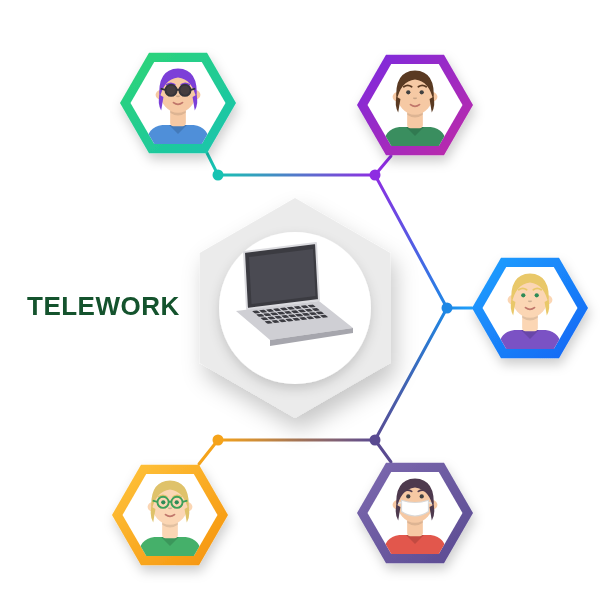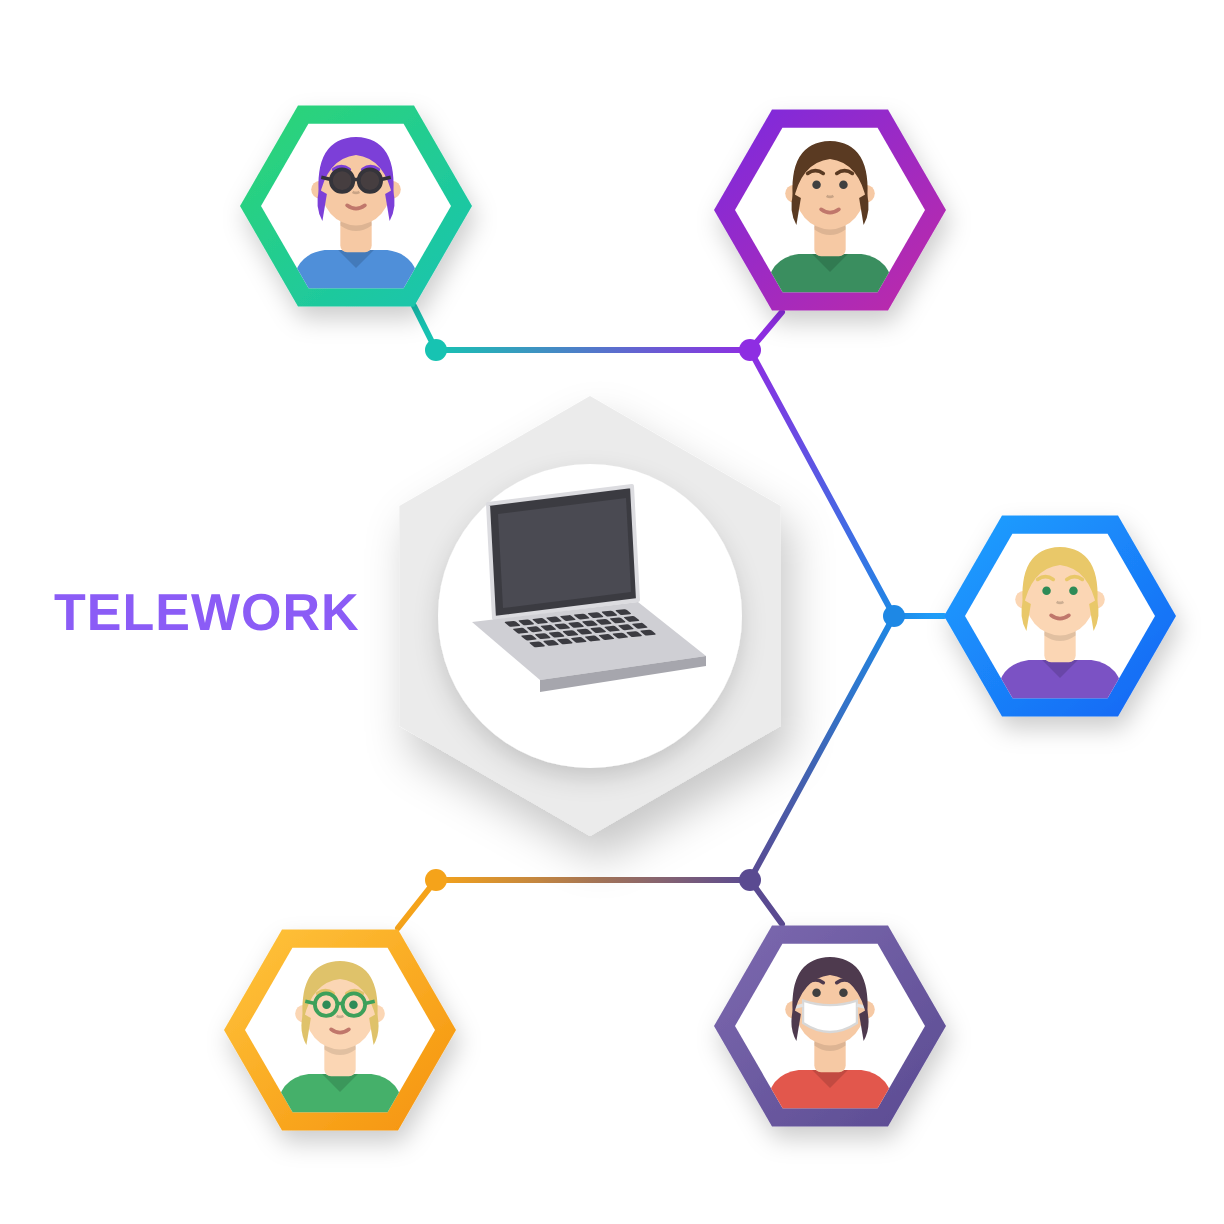--- a/index.html
+++ b/index.html
@@ -298,14 +298,14 @@
               <circle cx="-6.2" cy="-14" r="5" fill="none" stroke="#3da05a" stroke-width="1.7"></circle>
               <circle cx="6.2" cy="-14" r="5" fill="none" stroke="#3da05a" stroke-width="1.7"></circle>
               <line x1="-1.2" y1="-14.5" x2="1.2" y2="-14.5" stroke="#3da05a" stroke-width="1.6"></line>
               <line x1="-11.2" y1="-14.5" x2="-15.5" y2="-15.5" stroke="#3da05a" stroke-width="1.6"></line>
               <line x1="11.2" y1="-14.5" x2="15.5" y2="-15.5" stroke="#3da05a" stroke-width="1.6"></line>
             </g>
           </g>
         </g>
       </g>
     </svg>
-  <div class="title" style="color: #8b5cf6; text-align: center;">TELEWORK</div>
+  <div class="title" style="color: #14532d; text-align: center;">TELEWORK</div>
 </div>
 
 </body></html>

